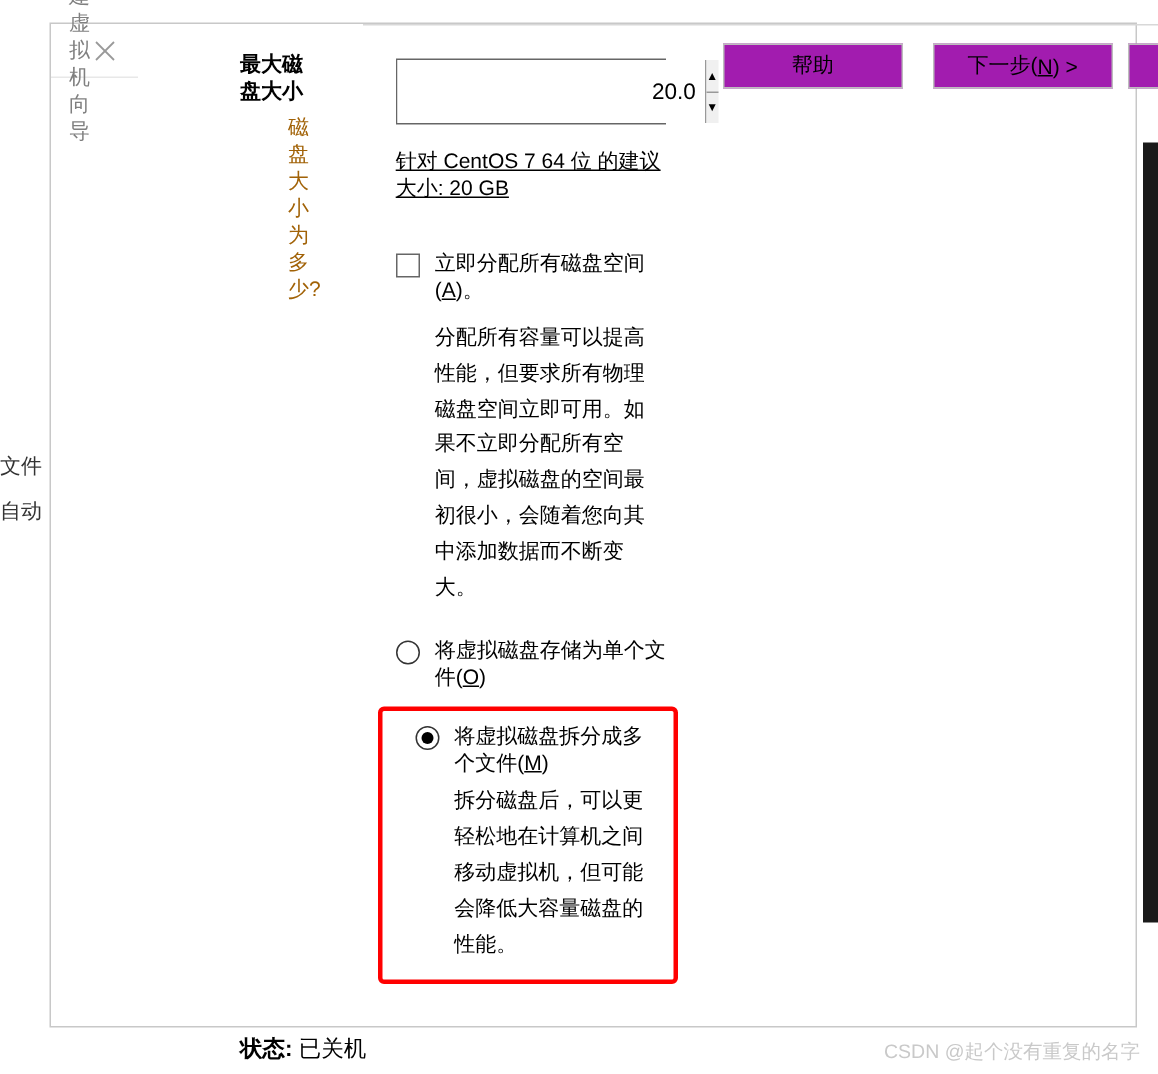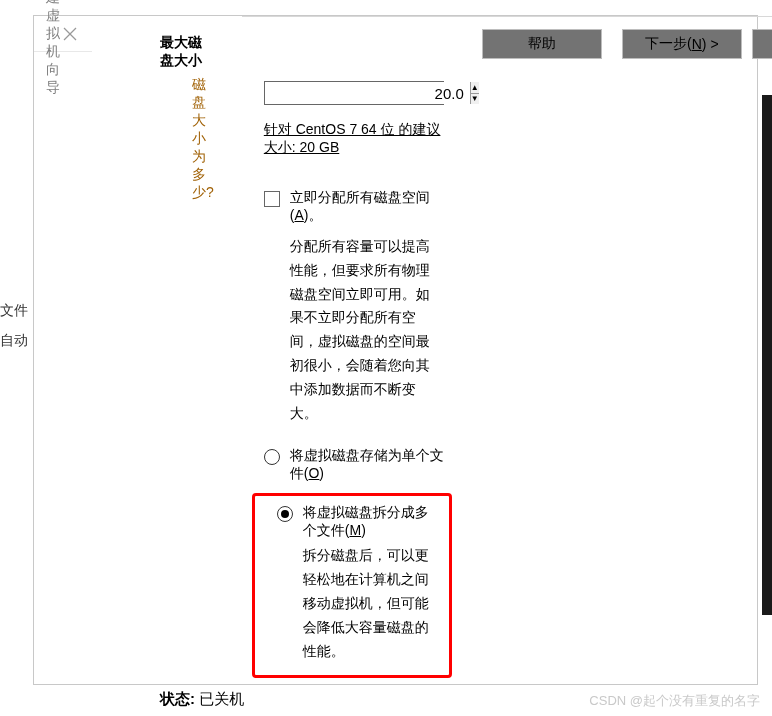--- a/index.html
+++ b/index.html
@@ -75,23 +75,22 @@
       display: flex;
       align-items: center;
       gap: 8px;
       margin-bottom: 16px;
     }
     .size-label { color: #000; }
     .spinner-wrap {
       display: flex;
       align-items: stretch;
       border: 1px solid #666;
-      height: 24px;
+      height: 44px;
       width: 180px;
-      margin-top: 42px;
     }
     .spinner-input {
       flex: 1;
       border: none;
       text-align: right;
       padding-right: 6px;
       font-size: 15px;
       outline: none;
     }
     .spin-btns {
@@ -164,21 +163,21 @@
     .highlight-box .rad-row { margin-bottom: 4px; margin-left:12px;}
     .highlight-box .desc { margin-bottom: 0; margin-left:12px;}
     .button-bar {
       border-top: 1px solid #d8d8d8;
       padding: 12px 16px;
       display: flex;
       gap: 10px;
     }
     .btn {
       height: 30px;
-      background: #737373;
+      background: #a21caf;
       border: 1px solid #bdbdbd;
       min-width: 120px;
       padding: 0 14px;
       font-size: 14px;
       font-family: inherit;
       cursor: pointer;
       display: flex;
       align-items: center;
       justify-content: center;
       color: #000;

